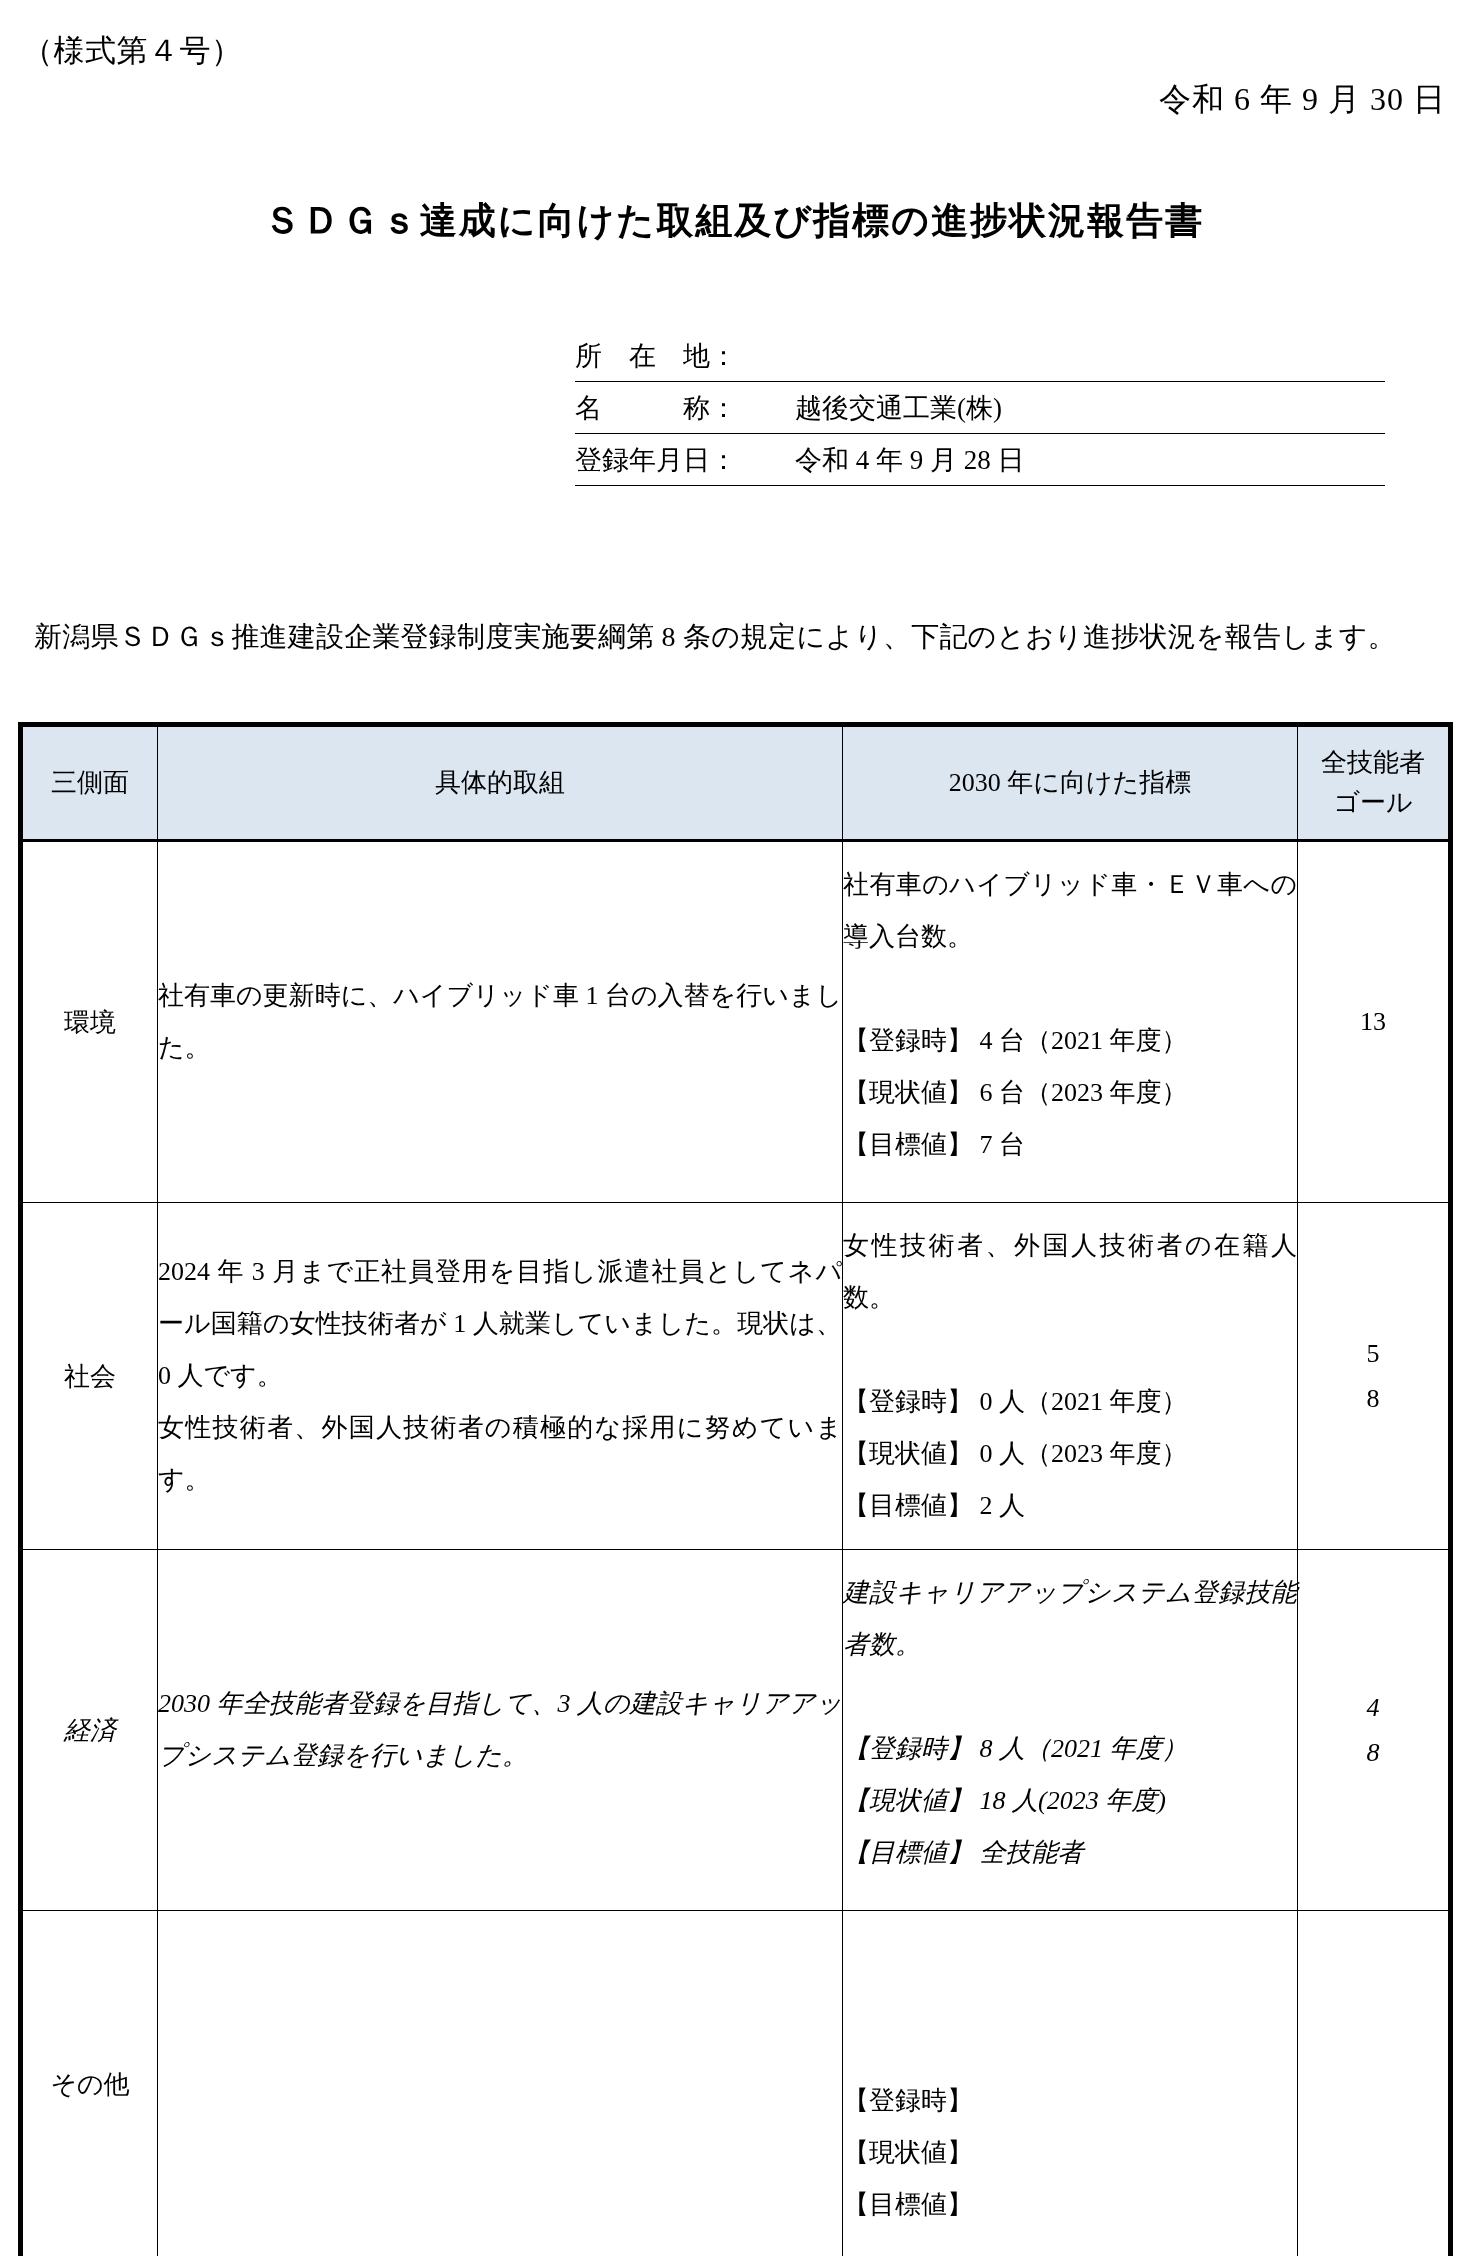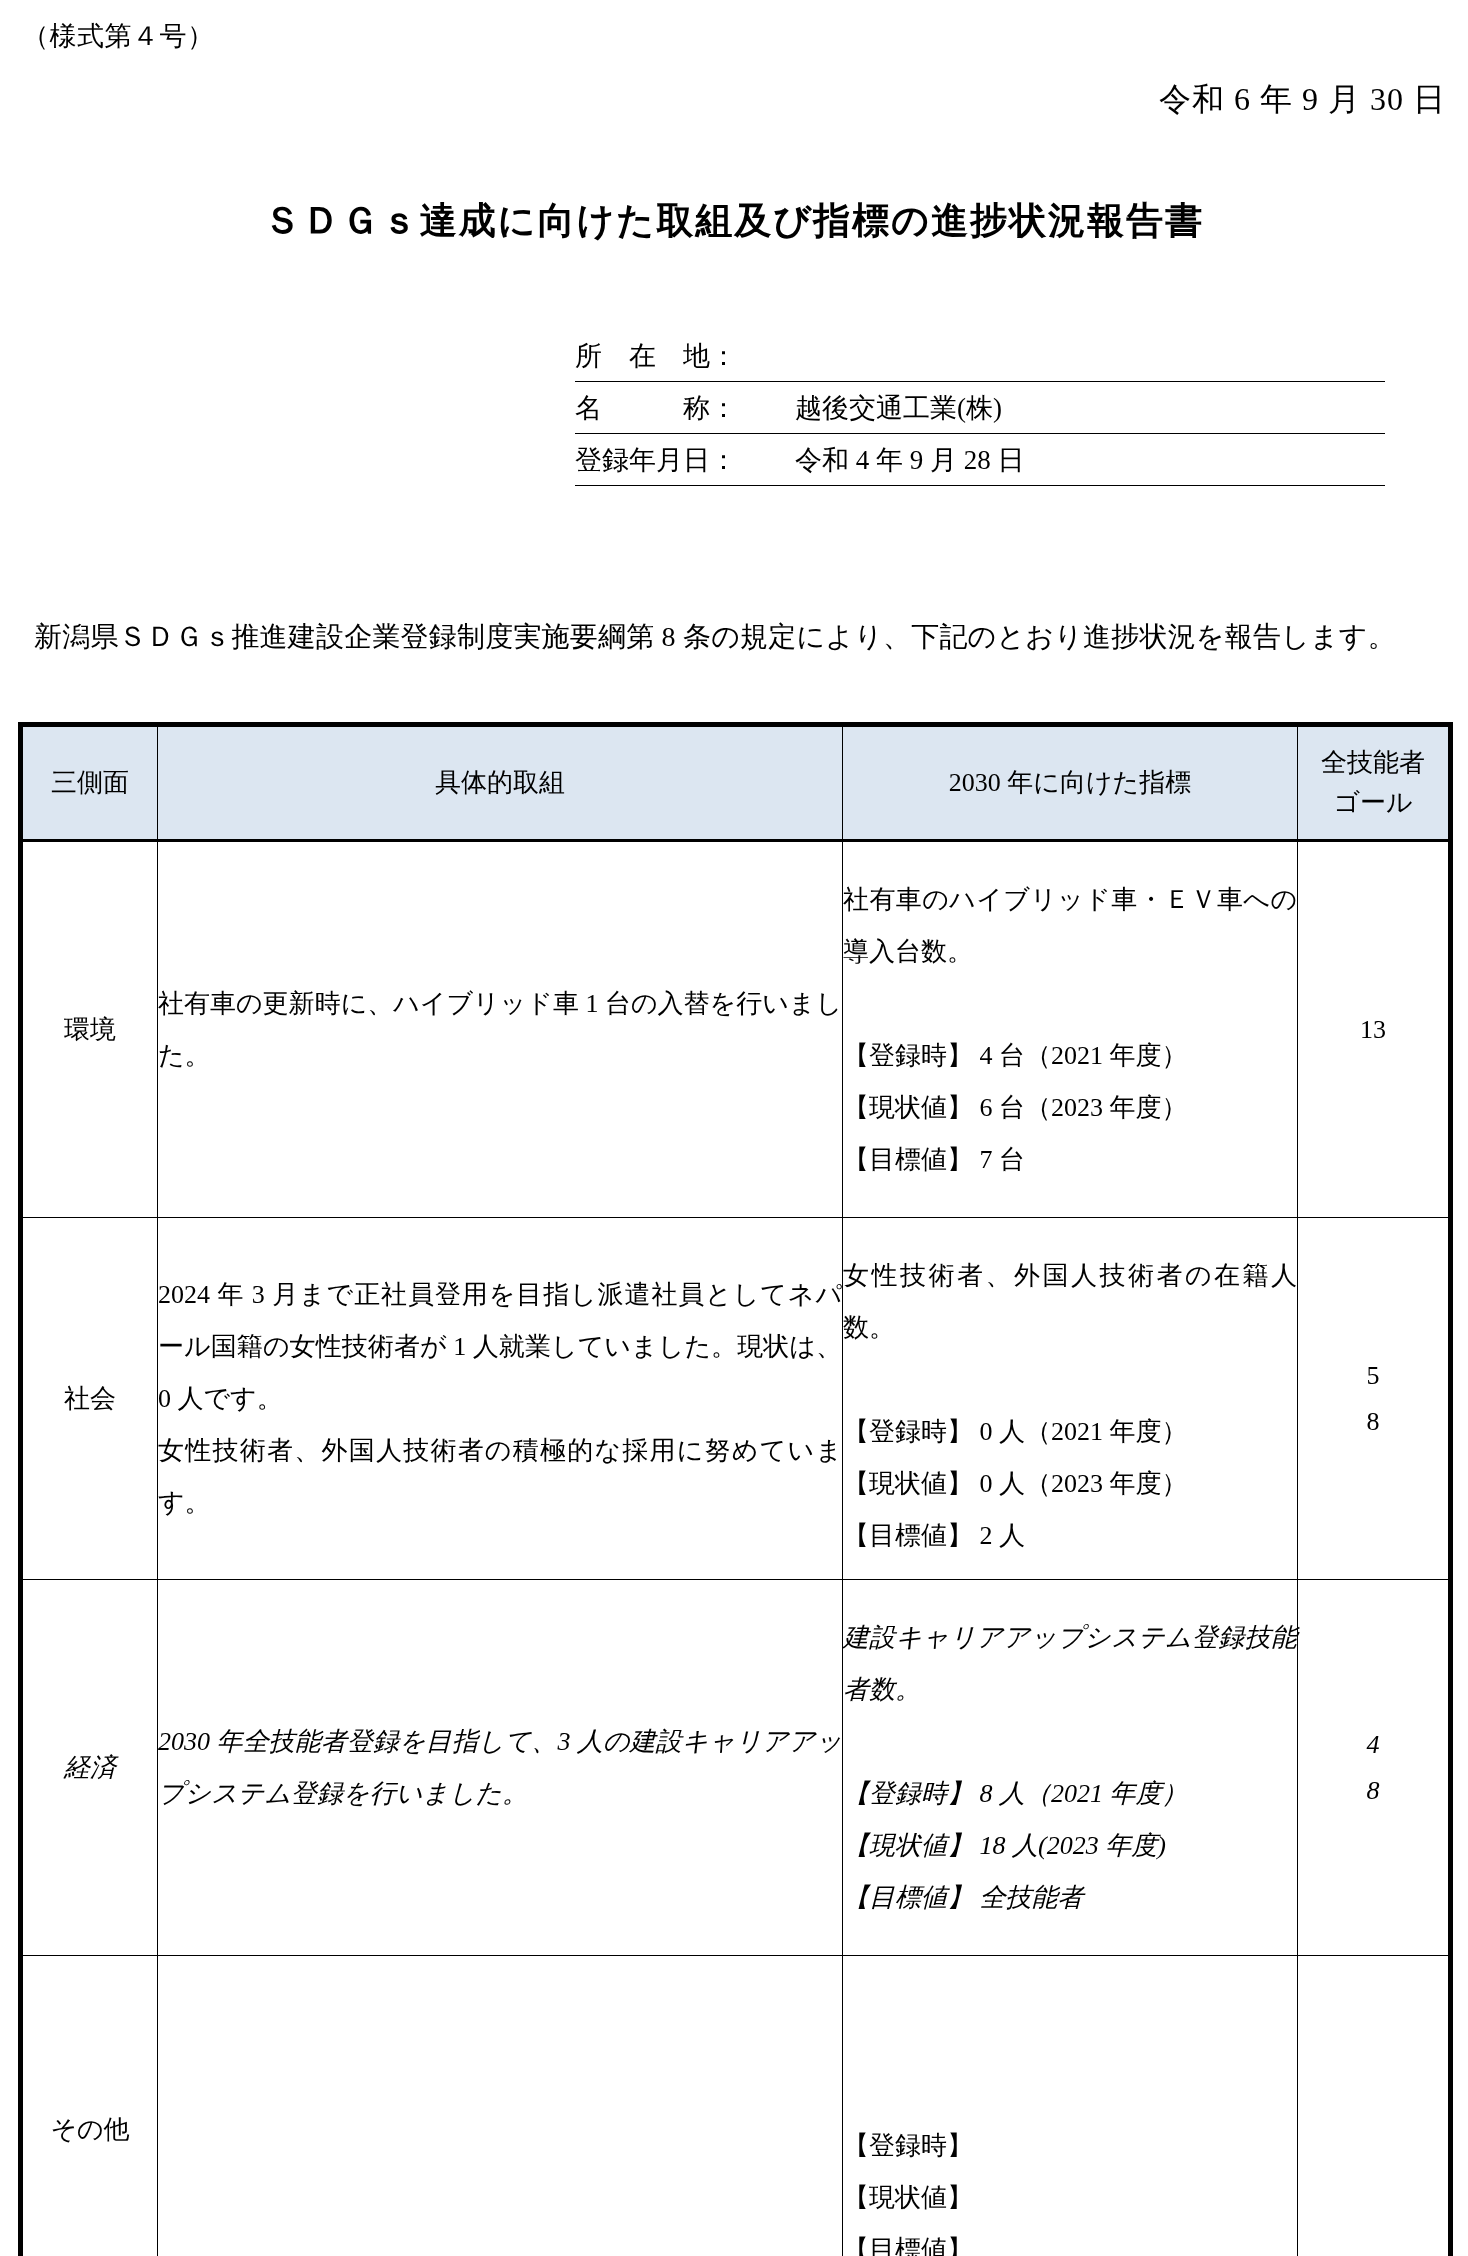--- a/index.html
+++ b/index.html
@@ -13,22 +13,22 @@
     position: relative;
     font-family: "Liberation Serif", "DejaVu Serif", serif;
     color: #000000;
     overflow: hidden;
   }
 
   
   .form-no {
     position: absolute;
     left: 22px;
-    top: 18px;
-    font-size: 27px;
+    top: 30px;
+    font-size: 31px;
     letter-spacing: 0.5px;
     white-space: nowrap;
   }
 
   .doc-date {
     position: absolute;
     right: 22px;
     top: 78px;
     font-size: 32px;
     letter-spacing: 1px;
@@ -132,21 +132,21 @@
   }
   .cell-text {
     padding: 18px 16px 18px 20px;
     line-height: 2.0;
     text-align: justify;
     white-space: pre-line;
     font-size: 26px;
   }
   .cell-text.indicator {
     vertical-align: top;
-    padding-top: 32px;
+    padding-top: 17px;
   }
   .cell-text.action {
     vertical-align: middle;
   }
   .cell-text.other-indicator {
     vertical-align: bottom;
     padding-bottom: 26px;
   }
 
   tr.row-env  td { height: 343px; }

